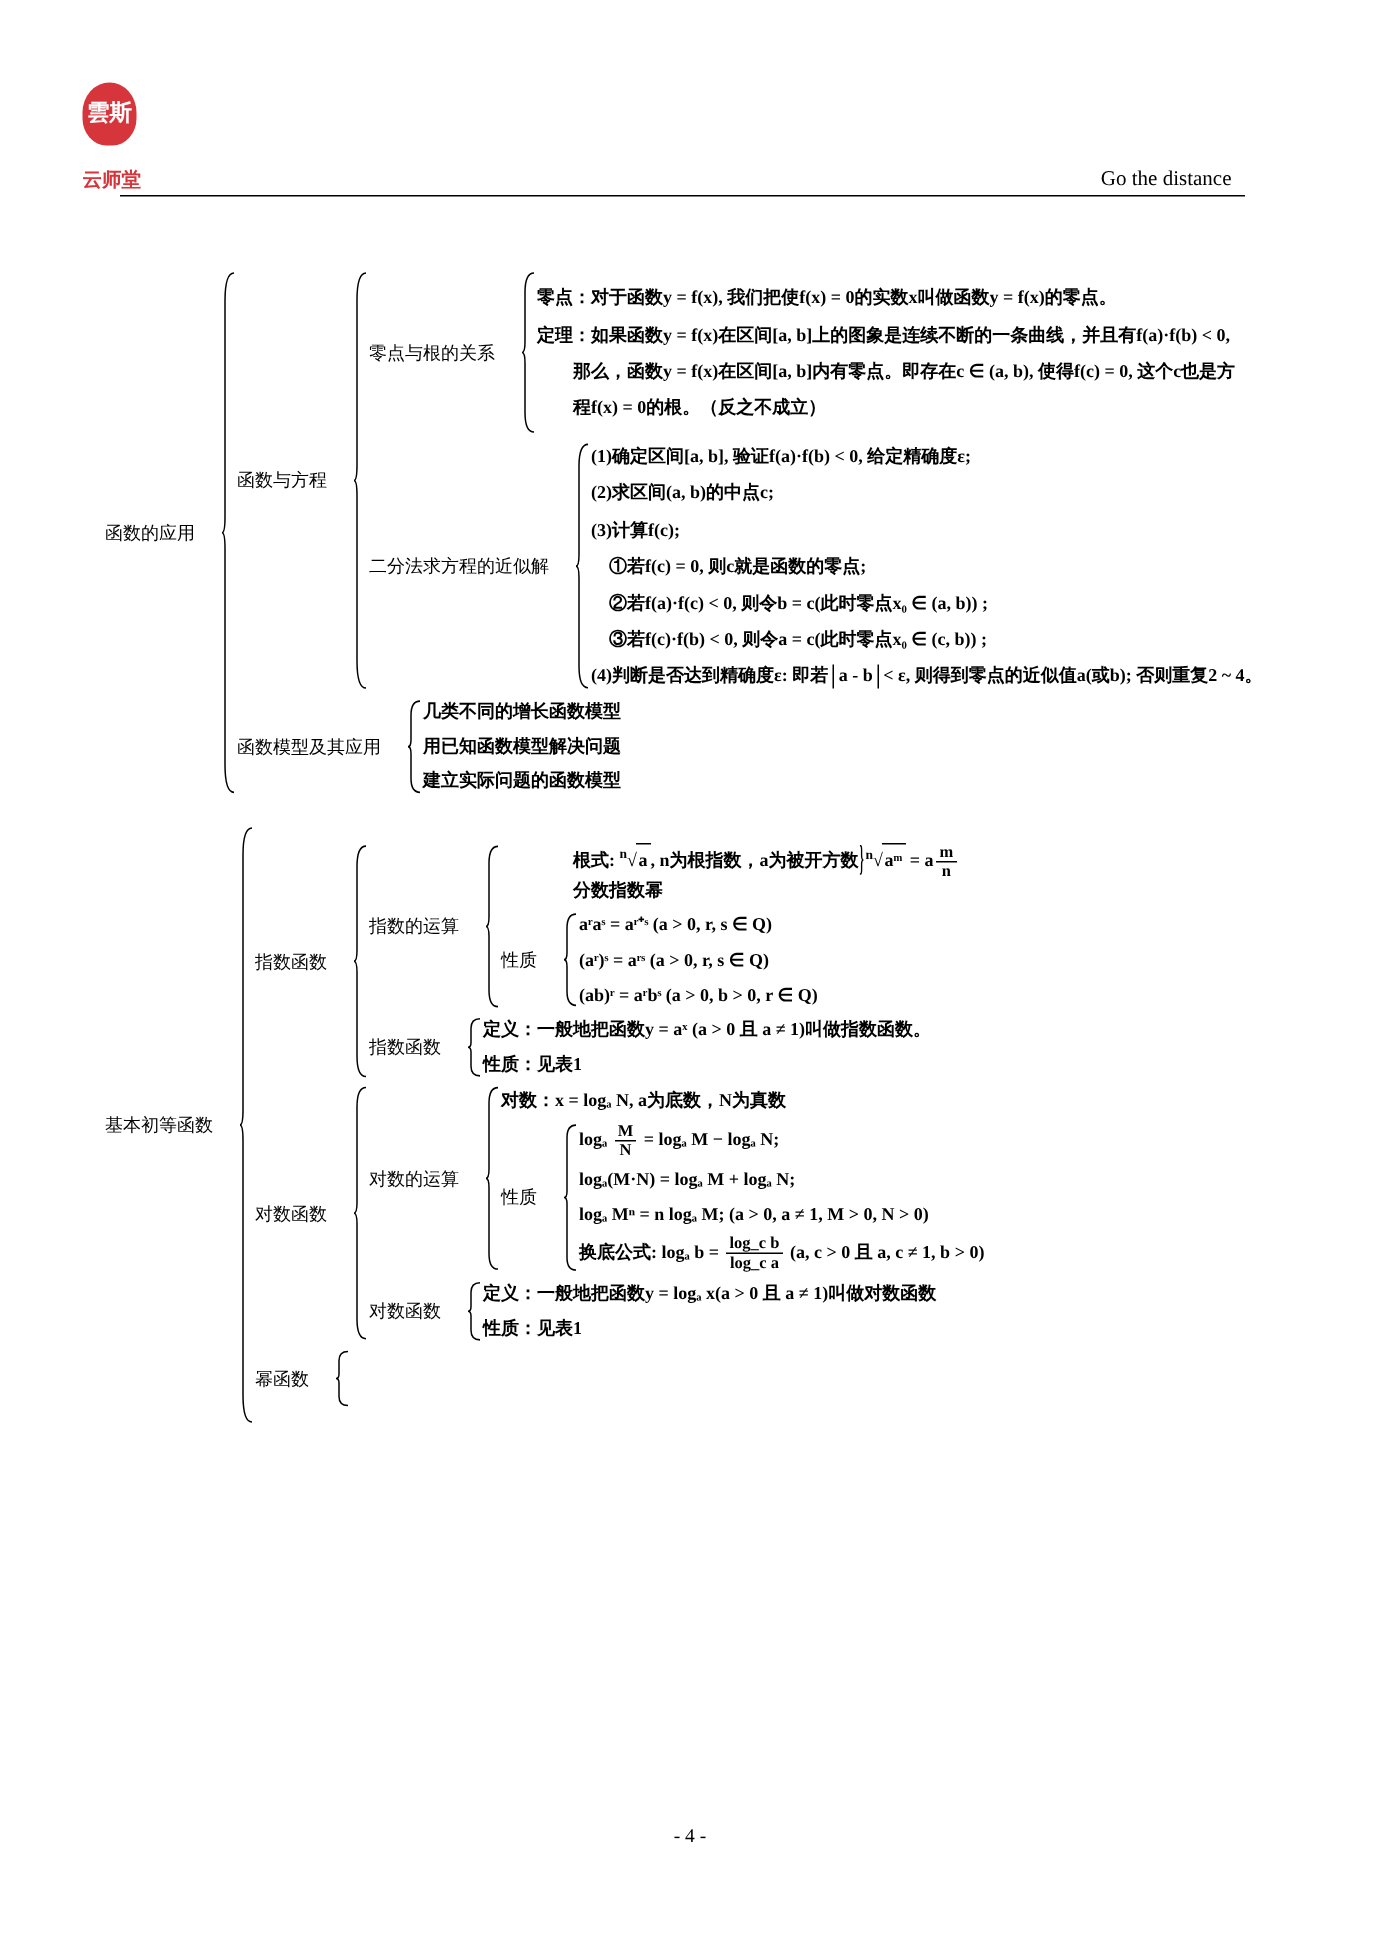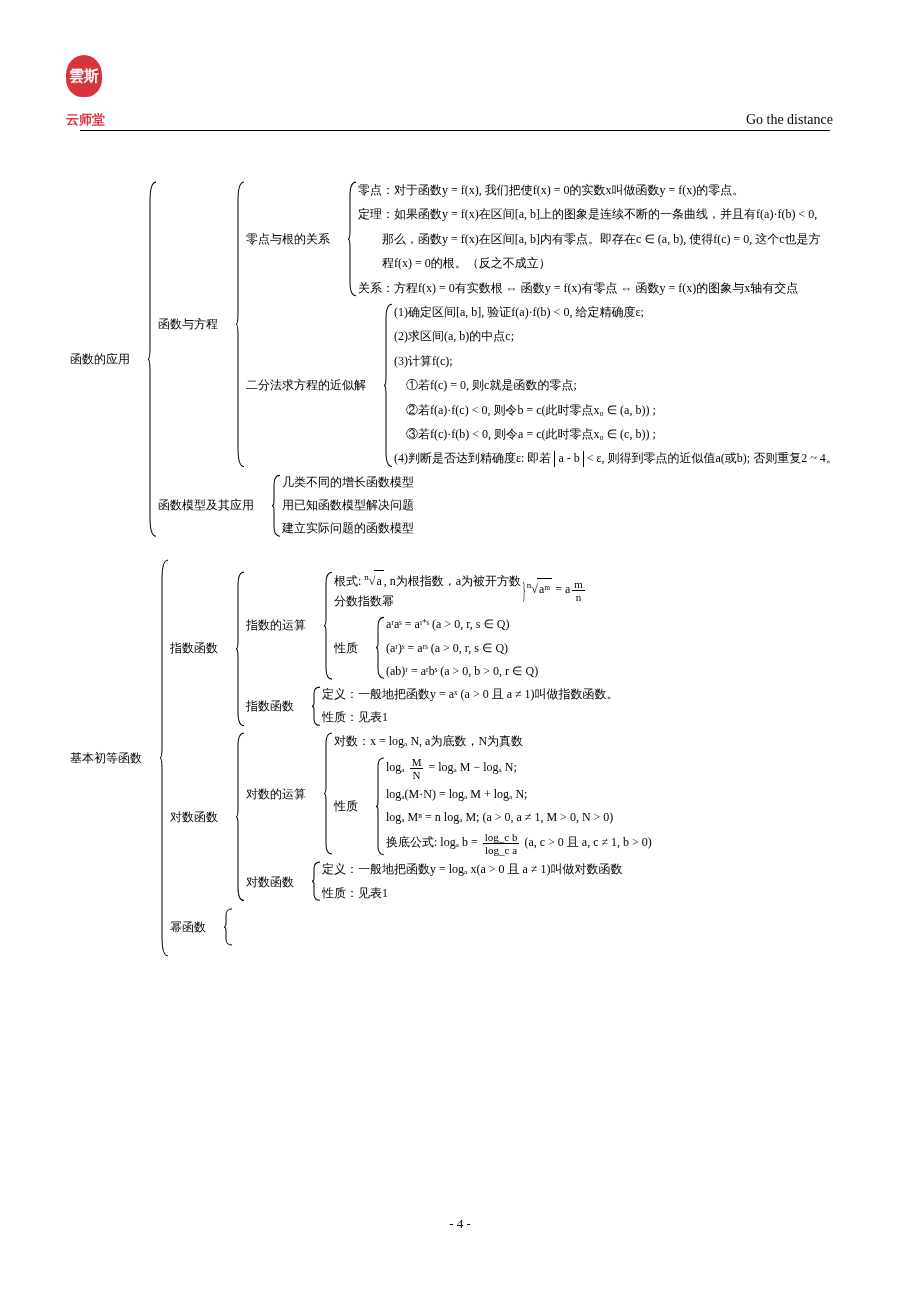--- a/index.html
+++ b/index.html
@@ -14,21 +14,21 @@
   .page {
     width: 920px;
     min-height: 1302px;
     position: relative;
     padding: 40px 60px 40px 50px;
     box-sizing: border-box;
   }
   .logo-block {
     position: absolute;
     top: 55px;
-    left: 66px;
+    left: 55px;
     text-align: center;
   }
   .logo-circle {
     width: 36px;
     height: 42px;
     background: #d6353b;
     border-radius: 18px 18px 16px 16px / 20px 20px 18px 18px;
     display: flex;
     align-items: center;
     justify-content: center;
@@ -46,21 +46,21 @@
   .header-line {
     position: absolute;
     top: 130px;
     left: 80px;
     right: 90px;
     border-bottom: 1px solid #000;
   }
   .slogan {
     position: absolute;
     top: 112px;
-    right: 87px;
+    right: 99px;
     font-family: "Times New Roman", serif;
     font-size: 14px;
   }
   .content {
     position: absolute;
     top: 180px;
     left: 70px;
     right: 40px;
     font-size: 12px;
     line-height: 1.5;
@@ -84,20 +84,21 @@
     flex: 0 0 10px;
   }
   .tree > .children {
     display: flex;
     flex-direction: column;
     gap: 4px;
   }
   .line {
     white-space: nowrap;
     line-height: 1.7;
+    font-weight: bold;
   }
   .line-tight { line-height: 1.6; }
   .sup { vertical-align: super; font-size: 9px; line-height: 0; }
   .frac {
     display: inline-flex;
     flex-direction: column;
     align-items: center;
     vertical-align: middle;
     font-size: 11px;
     line-height: 1.1;
@@ -175,21 +176,20 @@
               <div class="brace">
                   <svg class="brace-svg" viewBox="0 0 10 110" preserveAspectRatio="none">
                     <path d="M8 2 Q2 2 2 15 L2 48 Q2 55 0 55 Q2 55 2 62 L2 95 Q2 108 8 108" fill="none" stroke="#000" stroke-width="1"></path>
                   </svg>
                 </div>
               <div class="children">
                 <div class="line">零点：对于函数y = f(x), 我们把使f(x) = 0的实数x叫做函数y = f(x)的零点。</div>
                 <div class="line">定理：如果函数y = f(x)在区间[a, b]上的图象是连续不断的一条曲线，并且有f(a)·f(b) &lt; 0,</div>
                 <div class="line">　　那么，函数y = f(x)在区间[a, b]内有零点。即存在c ∈ (a, b), 使得f(c) = 0, 这个c也是方</div>
                 <div class="line">　　程f(x) = 0的根。（反之不成立）</div>
-                <div class="line">关系：方程f(x) = 0有实数根 ⇔ 函数y = f(x)有零点 ⇔ 函数y = f(x)的图象与x轴有交点</div>
               </div>
             </div>
 
             <div class="tree">
               <div class="label">二分法求方程的近似解</div>
               <div class="brace">
                   <svg class="brace-svg" viewBox="0 0 10 150" preserveAspectRatio="none">
                     <path d="M8 2 Q2 2 2 15 L2 68 Q2 75 0 75 Q2 75 2 82 L2 135 Q2 148 8 148" fill="none" stroke="#000" stroke-width="1"></path>
                   </svg>
                 </div>
@@ -245,21 +245,21 @@
           <div class="children">
 
             <div class="tree">
               <div class="label">指数的运算</div>
               <div class="brace">
                   <svg class="brace-svg" viewBox="0 0 10 100" preserveAspectRatio="none">
                     <path d="M8 2 Q2 2 2 12 L2 44 Q2 50 0 50 Q2 50 2 56 L2 88 Q2 98 8 98" fill="none" stroke="#000" stroke-width="1"></path>
                   </svg>
                 </div>
               <div class="children">
-                <div class="line" style="display:flex;align-items:center;">
+                <div class="line" style="display:flex;align-items:flex-start;margin-left:48px;">
                   <span style="display:inline-flex;flex-direction:column;">
                     <span>
                       <span>根式: </span><span class="sup">n</span>√<span class="radical">a</span><span>, n为根指数，a为被开方数</span>
                     </span>
                     <span>分数指数幂</span>
                   </span>
                   <span class="small-right-brace">}</span>
                   <span><span class="sup">n</span>√<span class="radical">aᵐ</span><span> = a</span><span class="frac">
                         <span class="num">m</span>
                         <span class="den">n</span>

